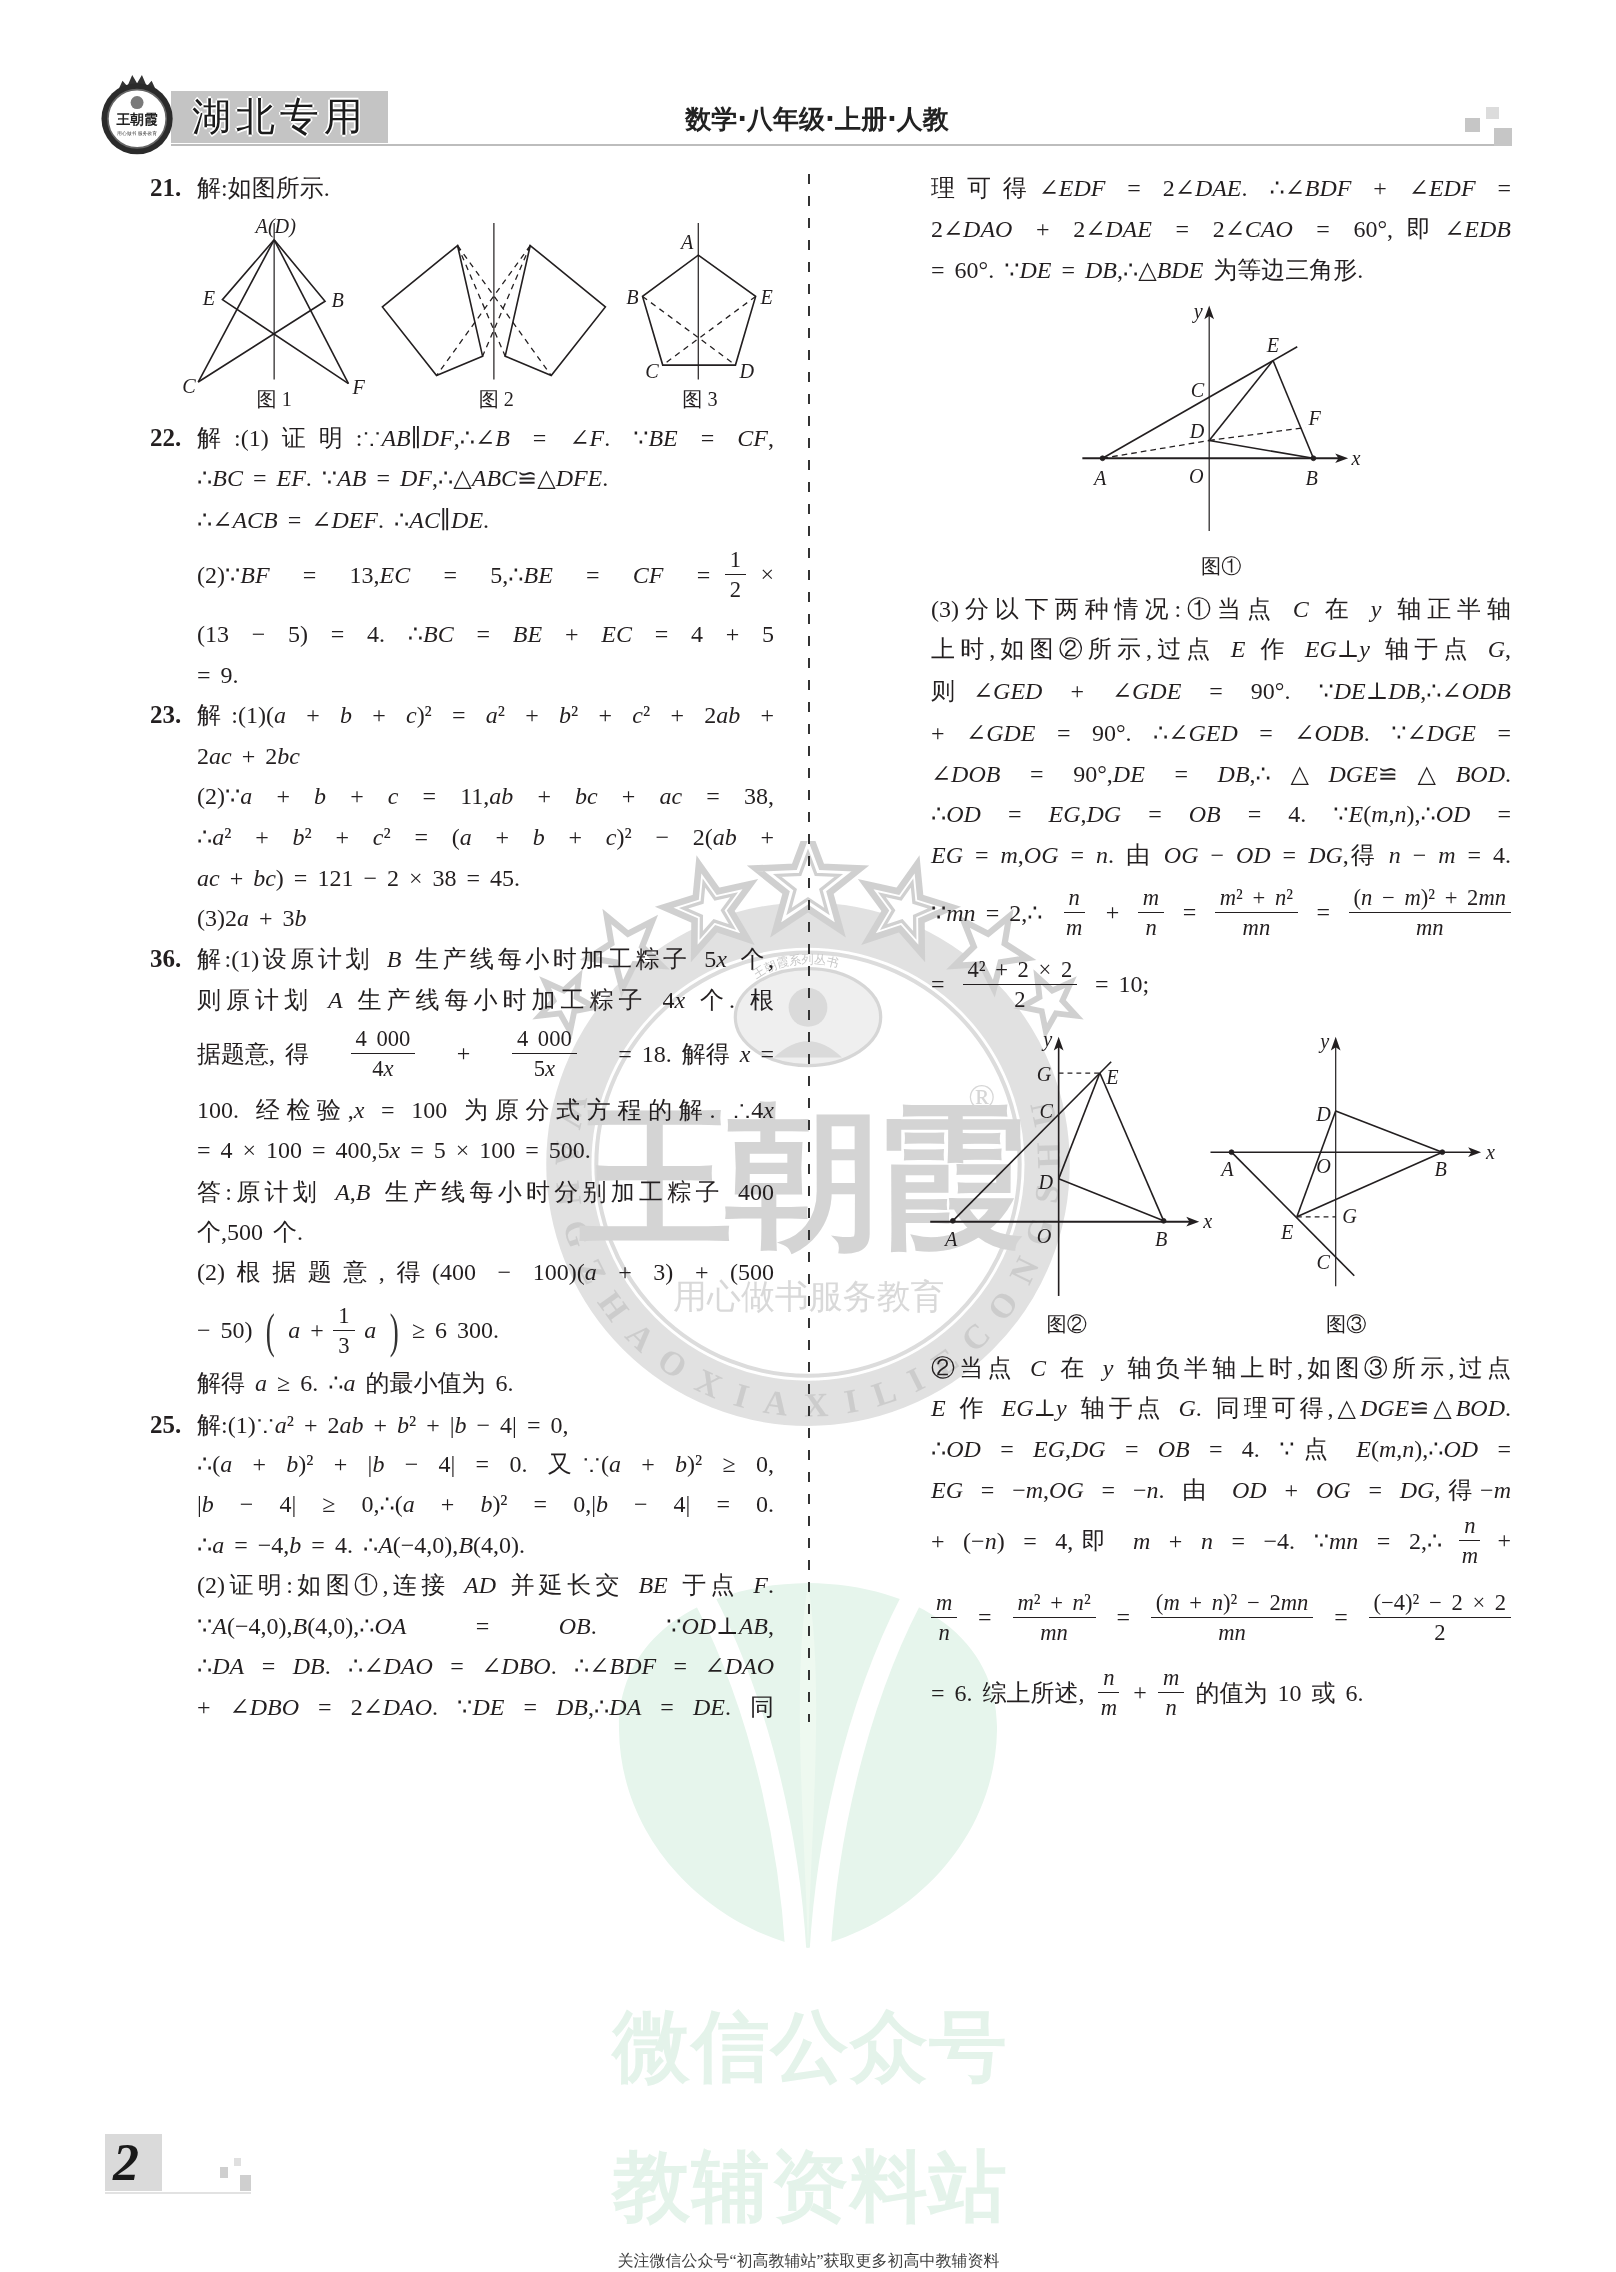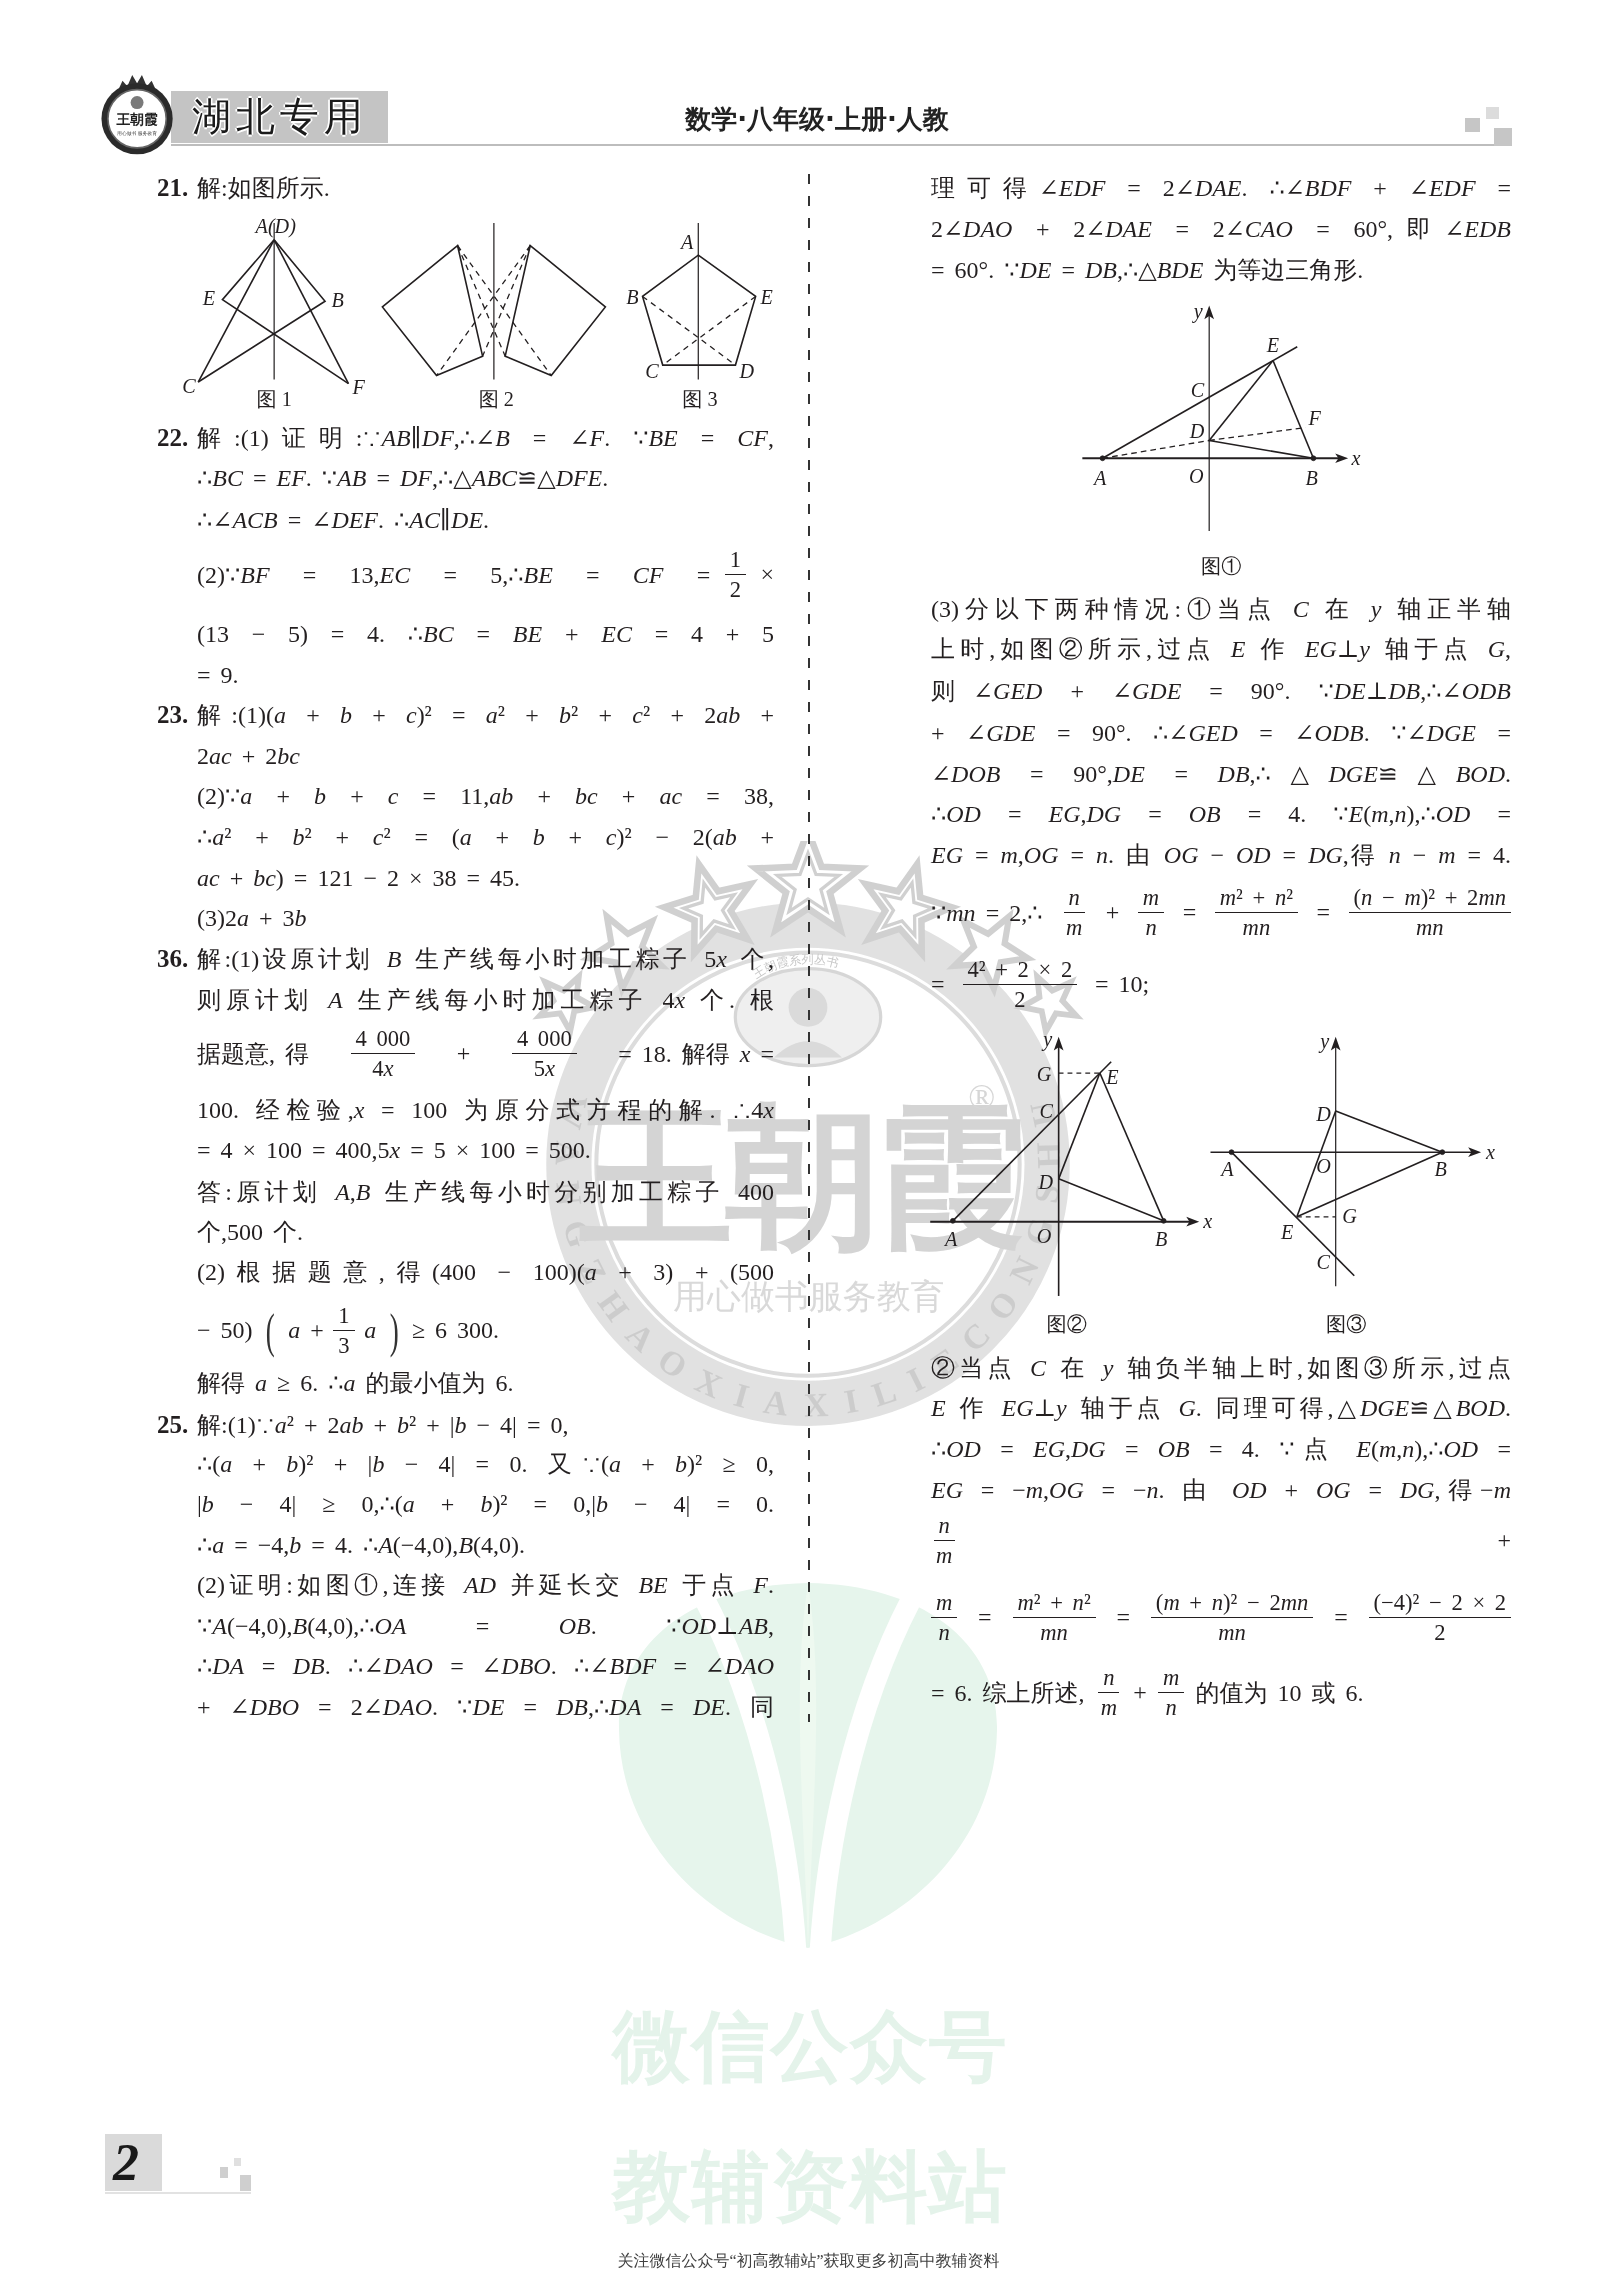--- a/index.html
+++ b/index.html
@@ -4,21 +4,21 @@
 <style>
 *{margin:0;padding:0;box-sizing:border-box}
 html,body{width:1617px;height:2273px;background:#fff;overflow:hidden}
 body{position:relative;font-family:"Liberation Serif","DejaVu Serif",serif;color:#231f20}
 .abs{position:absolute}
 .wm{position:absolute;z-index:0}
 .ln{position:absolute;z-index:2;height:32px;line-height:32px;font-size:24px;white-space:nowrap;word-spacing:4px}
 .L{left:197px;width:577px}
 .R{left:931px;width:580px}
 .j{text-align:justify;text-align-last:justify}
-.qn{position:absolute;z-index:2;left:157px;height:32px;line-height:32px;font-size:25px;font-weight:bold;font-family:"Liberation Serif",serif}
+.qn{position:absolute;z-index:2;left:150px;height:32px;line-height:32px;font-size:25px;font-weight:bold;font-family:"Liberation Serif",serif}
 .fl{position:absolute;z-index:2;height:73px;display:flex;align-items:center;font-size:24px;white-space:nowrap;word-spacing:4px}
 .sb{justify-content:space-between}
 .fs{justify-content:flex-start;gap:13px}
 .grow{flex:1;text-align:justify;text-align-last:justify;margin-right:14.6px}
 .frac{display:inline-flex;flex-direction:column;align-items:center;font-size:22.6px;line-height:29px}
 .frac .num{padding:0 4.9px;border-bottom:1.6px solid #231f20}
 .frac .den{padding:0 4.9px}
 .big{font-size:49px;line-height:49px;display:inline-block;transform:scaleX(.55);color:#333}
 .fig{position:absolute;z-index:2;overflow:visible}
 svg text{font-family:"Liberation Serif",serif}
@@ -345,20 +345,21 @@
     <text class="lab" x="1660" y="1513">G</text>
     <text class="lab" x="1645" y="1570" text-anchor="end">C</text>
     <text class="cap" x="1665" y="1647" text-anchor="middle">图③</text>
   </svg>
 
   <div class="ln R j m" style="top:1352px">②当点 <i>C</i> 在 <i>y</i> 轴负半轴上时,如图③所示,过点</div>
   <div class="ln R j m" style="top:1392px"><i>E</i> 作 <i>EG</i>⊥<i>y</i> 轴于点 <i>G</i>. 同理可得,△<i>DGE</i>≌△<i>BOD</i>.</div>
   <div class="ln R j m" style="top:1433px">∴<i>OD</i> = <i>EG</i>,<i>DG</i> = <i>OB</i> = 4. ∵点 <i>E</i>(<i>m</i>,<i>n</i>),∴<i>OD</i> =</div>
   <div class="ln R j m" style="top:1474px"><i>EG</i> = −<i>m</i>,<i>OG</i> = −<i>n</i>. 由 <i>OD</i> + <i>OG</i> = <i>DG</i>,得−<i>m</i></div>
   <div class="fl R sb" style="top:1504px">
+    <span class="grow m">+ (−<i>n</i>) = 4,即 <i>m</i> + <i>n</i> = −4. ∵<i>mn</i> = 2,∴</span>
     <span class="frac">
         <span class="num m"><i>n</i></span>
         <span class="den m"><i>m</i></span>
       </span>
     <span class="m" style="margin-left:14.6px">+</span>
   </div>
   <div class="fl R sb" style="top:1581px">
     <span class="frac">
         <span class="num m"><i>m</i></span>
         <span class="den m"><i>n</i></span>

